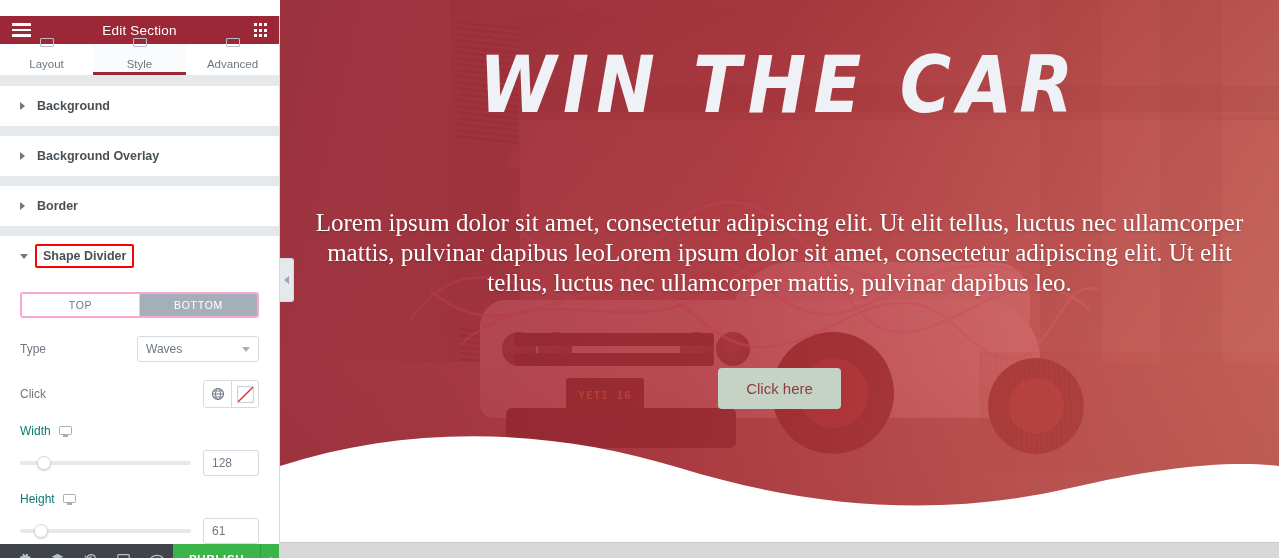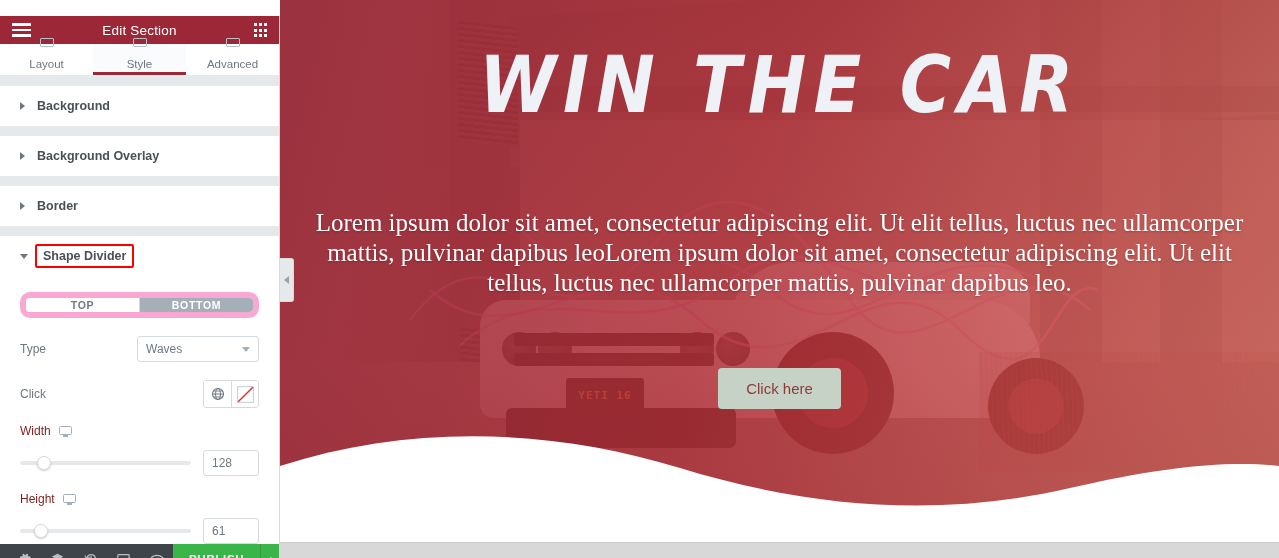--- a/index.html
+++ b/index.html
@@ -78,21 +78,21 @@
   .sec-row .lbl { font-size: 12.5px; font-weight: bold; color: #495157; }
   .sec-row .lbl.highlight {
     border: 2px solid #ff0000; padding: 3px 6px; border-radius: 2px;
     margin-left: -4px;
   }
 
   
   .ctrls { padding: 0 20px; background: #fff; }
   .seg {
     display: flex; margin-top: 16px; height: 26px;
-    border: 6px solid #f9a8d4; border-radius: 10px; overflow: hidden; font-weight: bold;
+    border: 2px solid #f9a8d4; border-radius: 3px; overflow: hidden;
   }
   .seg div {
     flex: 1; display: flex; align-items: center; justify-content: center;
     font-size: 10.5px; letter-spacing: .7px; color: #6d7882; cursor: pointer;
     background: #fff;
   }
   .seg div + div { border-left: 1px solid #d5dadf; }
   .seg div.on { background: #a4afb7; color: #ffffff; }
 
   .row {
@@ -108,21 +108,21 @@
   .select .dn {
     width: 0; height: 0; border-left: 4.5px solid transparent;
     border-right: 4.5px solid transparent; border-top: 5px solid #a4afb7;
   }
   .swatches { display: flex; border: 1px solid #d5dadf; border-radius: 3px; overflow: hidden; }
   .sw { width: 27px; height: 26px; display: flex; align-items: center; justify-content: center;
         background: #fff; cursor: pointer; }
   .sw + .sw { border-left: 1px solid #d5dadf; }
 
   .lblrow { display: flex; align-items: center; gap: 8px; margin-top: 16px; }
-  .lblrow .name { font-size: 12px; color: #7f1d1d; }
+  .lblrow .name { font-size: 12px; color: #0f766e; }
   .mon { width: 13px; height: 11px; position: relative; }
   .mon i.scr { position: absolute; left:0; top:0; width: 13px; height: 9px;
     border: 1.4px solid #a4afb7; border-radius: 1.5px; }
   .mon i.ft { position: absolute; left: 4px; bottom: 0; width: 5px; height: 1.6px; background: #a4afb7; }
 
   .sliderow { display: flex; align-items: center; gap: 12px; margin-top: 12px; }
   .track { position: relative; flex: 1; height: 4px; background: #e6e9ec; border-radius: 2px; }
   .knob {
     position: absolute; top: 50%; transform: translate(-50%, -50%);
     width: 14px; height: 14px; border-radius: 50%; background: #fff;

